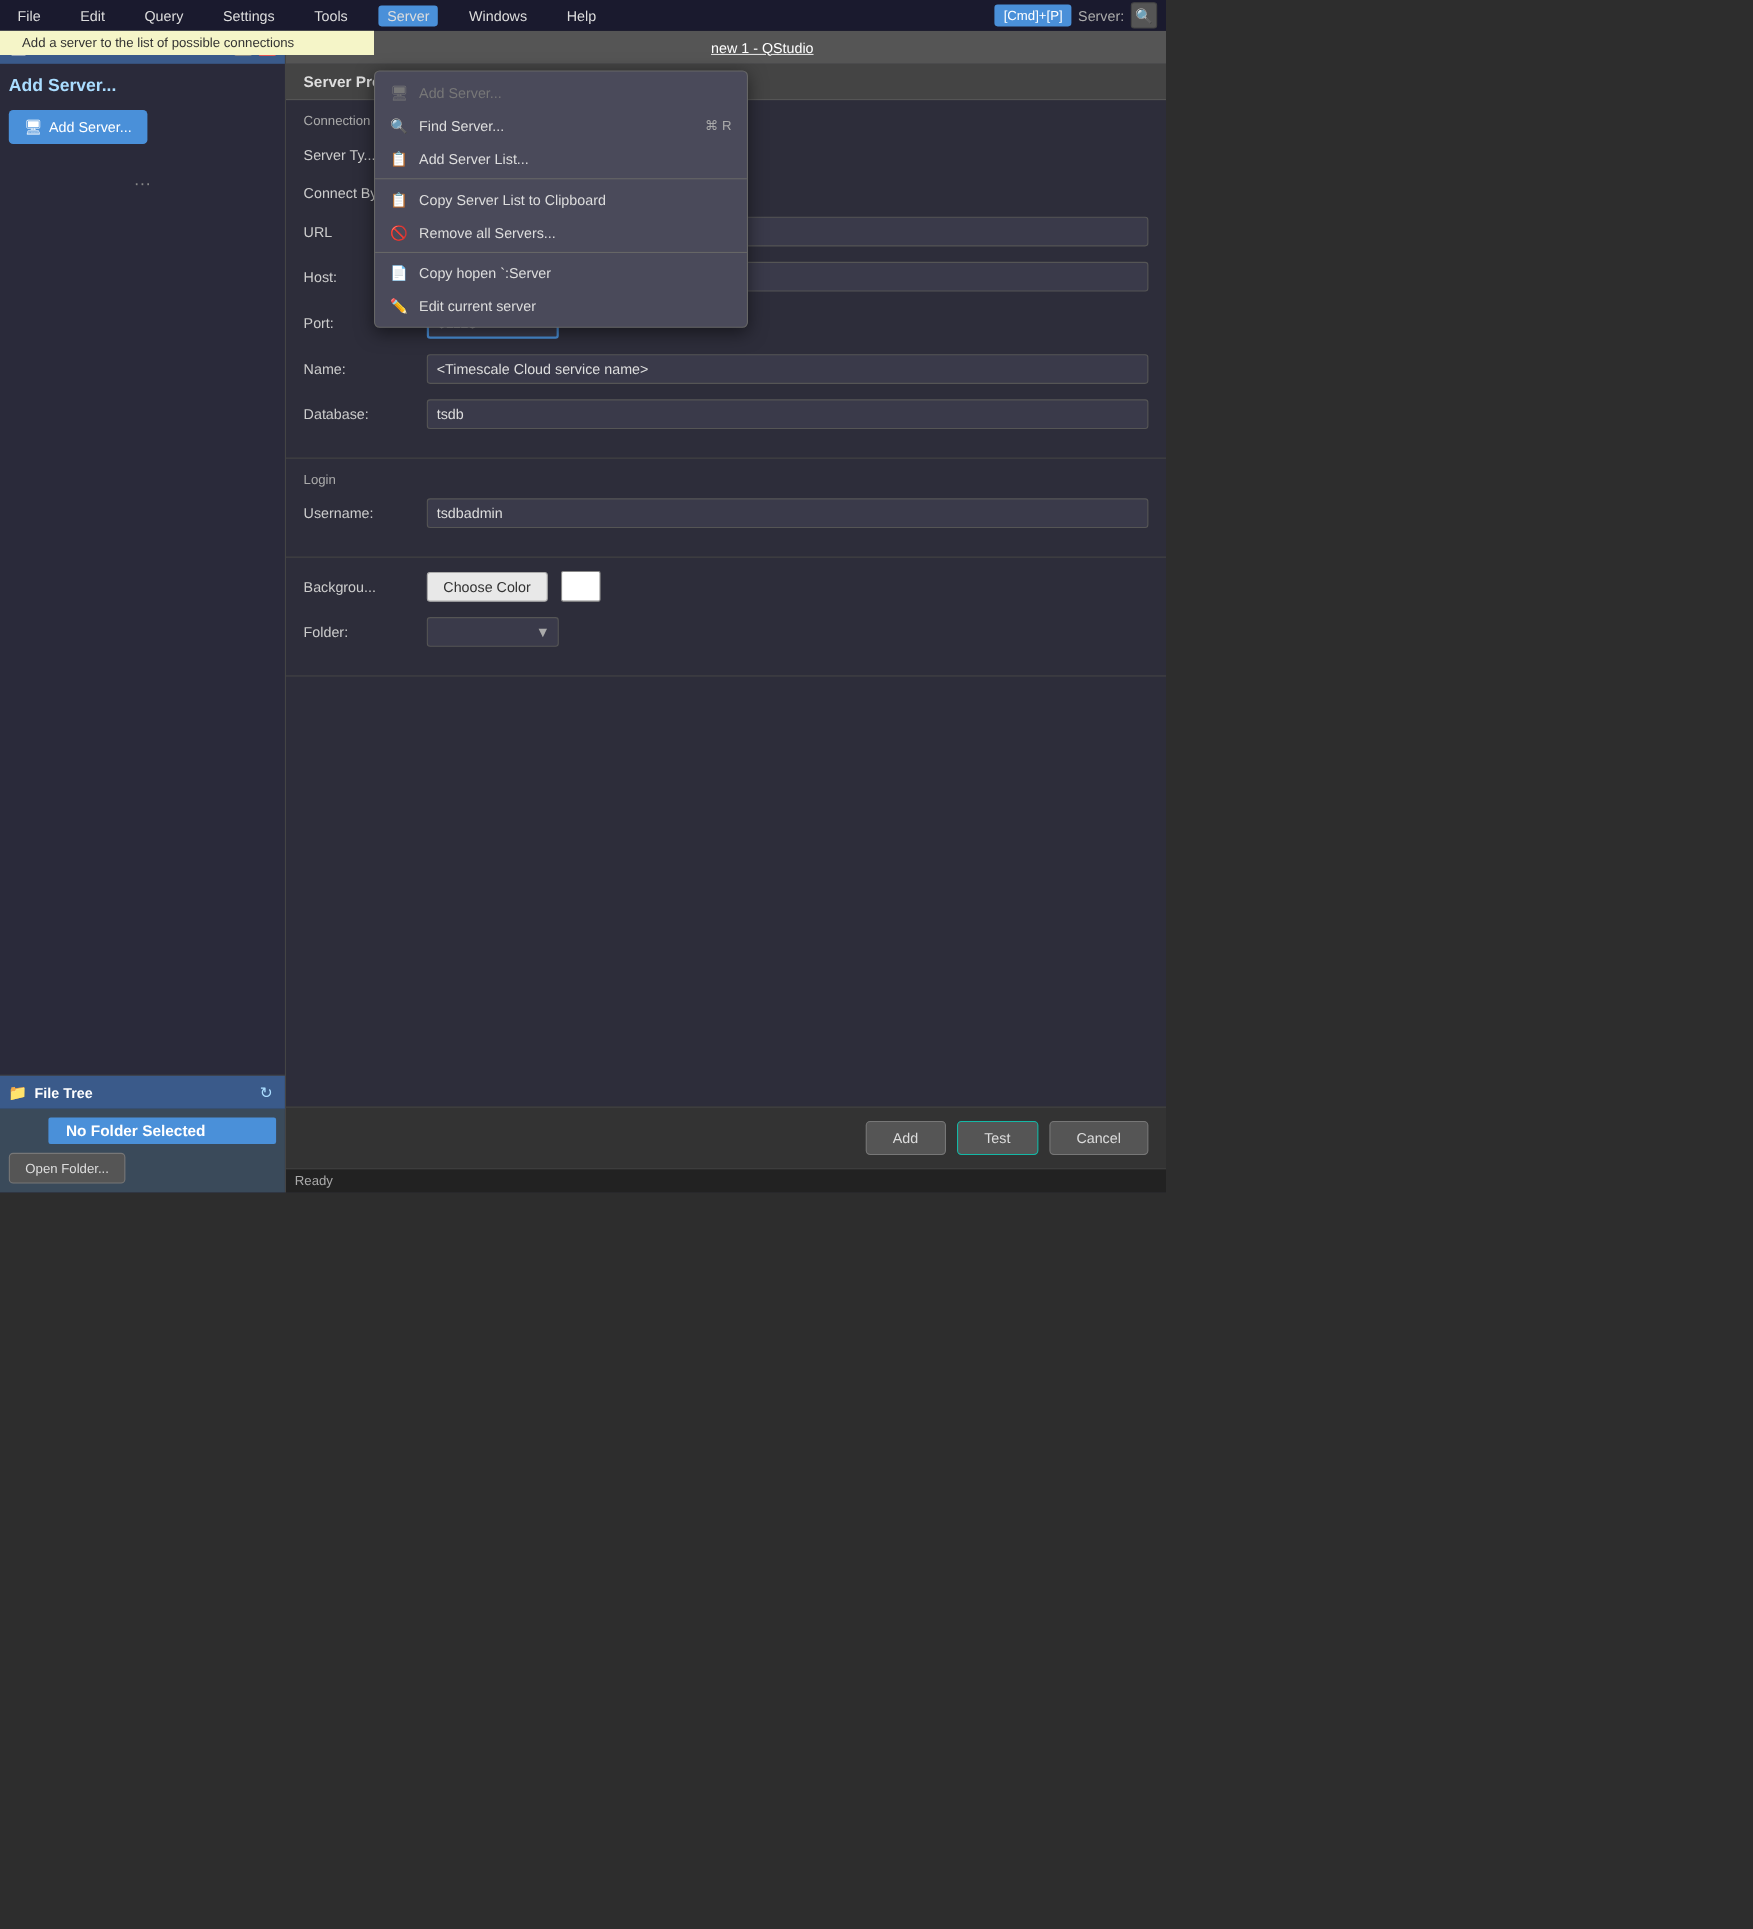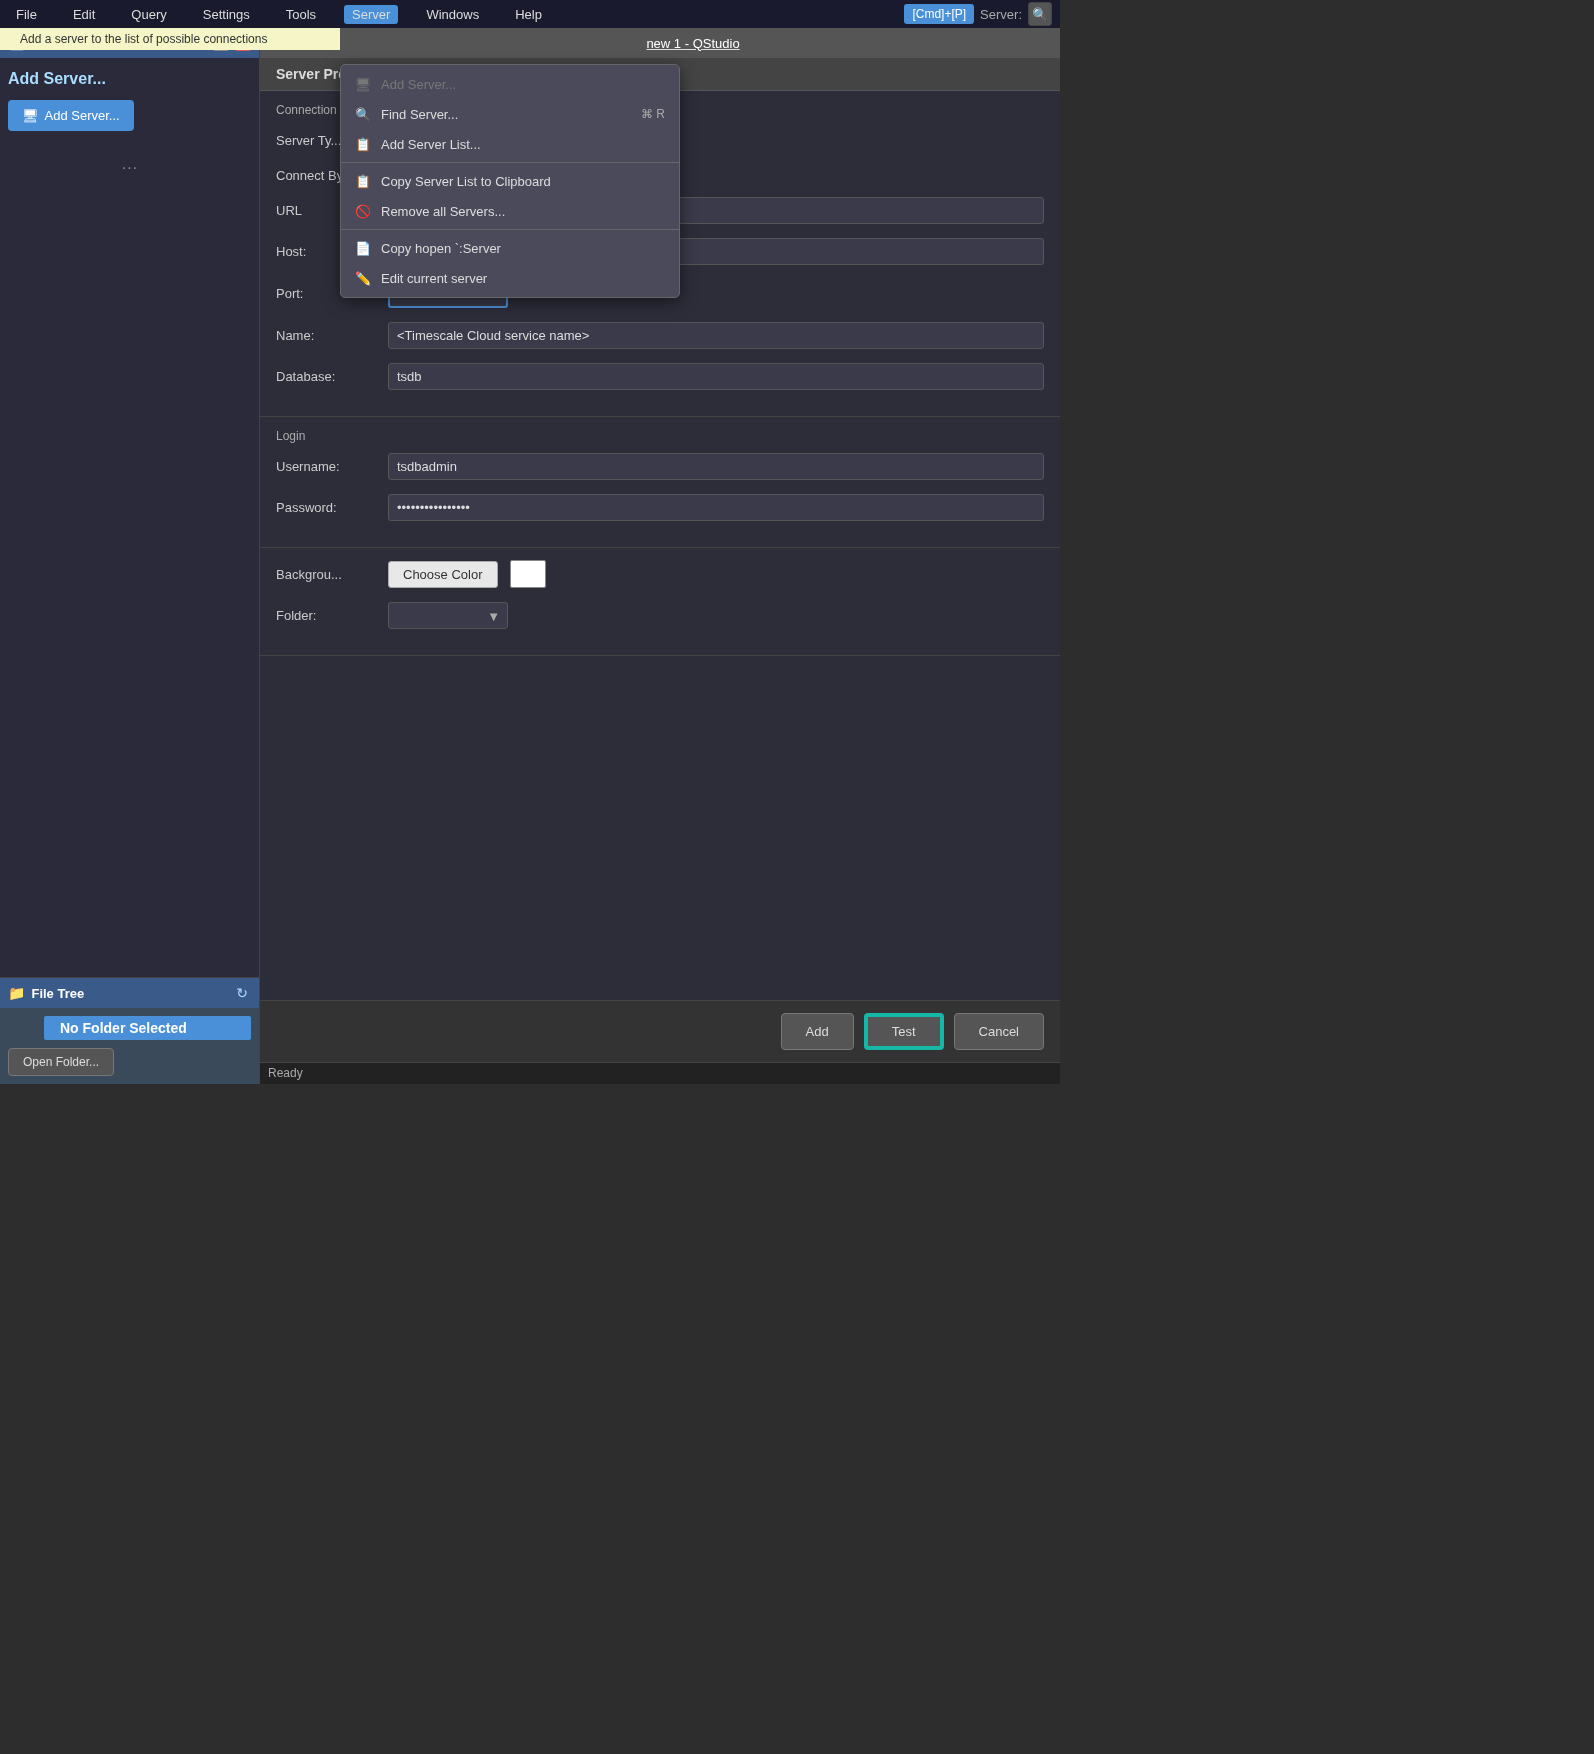--- a/index.html
+++ b/index.html
@@ -373,21 +373,21 @@
       font-weight: 500;
     }
     .btn-add {
       background: #555;
       color: #ddd;
       border: 1px solid #777;
     }
     .btn-test {
       background: #555;
       color: #ddd;
-      border: 4px solid #14b8a6;
+      border: 1px solid #14b8a6;
     }
     .btn-cancel {
       background: #555;
       color: #ddd;
       border: 1px solid #777;
     }
 
     
     .status-bar {
       background: #222;
@@ -606,24 +606,20 @@
       </div>
 
       <div class="form-section">
         <div class="section-title">Login</div>
 
         <div class="form-row">
           <span class="form-label">Username:</span>
           <input type="text" class="form-input" value="tsdbadmin" style="">
         </div>
 
-        <div class="form-row">
-          <span class="form-label">Password:</span>
-          <input type="password" class="form-input" value="••••••••••••••••" style="">
-        </div>
       </div>
 
       <div class="form-section">
         <div class="form-row">
           <span class="form-label">Backgrou...</span>
           <button class="choose-color-btn">Choose Color</button>
           <div class="color-preview"></div>
         </div>
 
         <div class="form-row">

